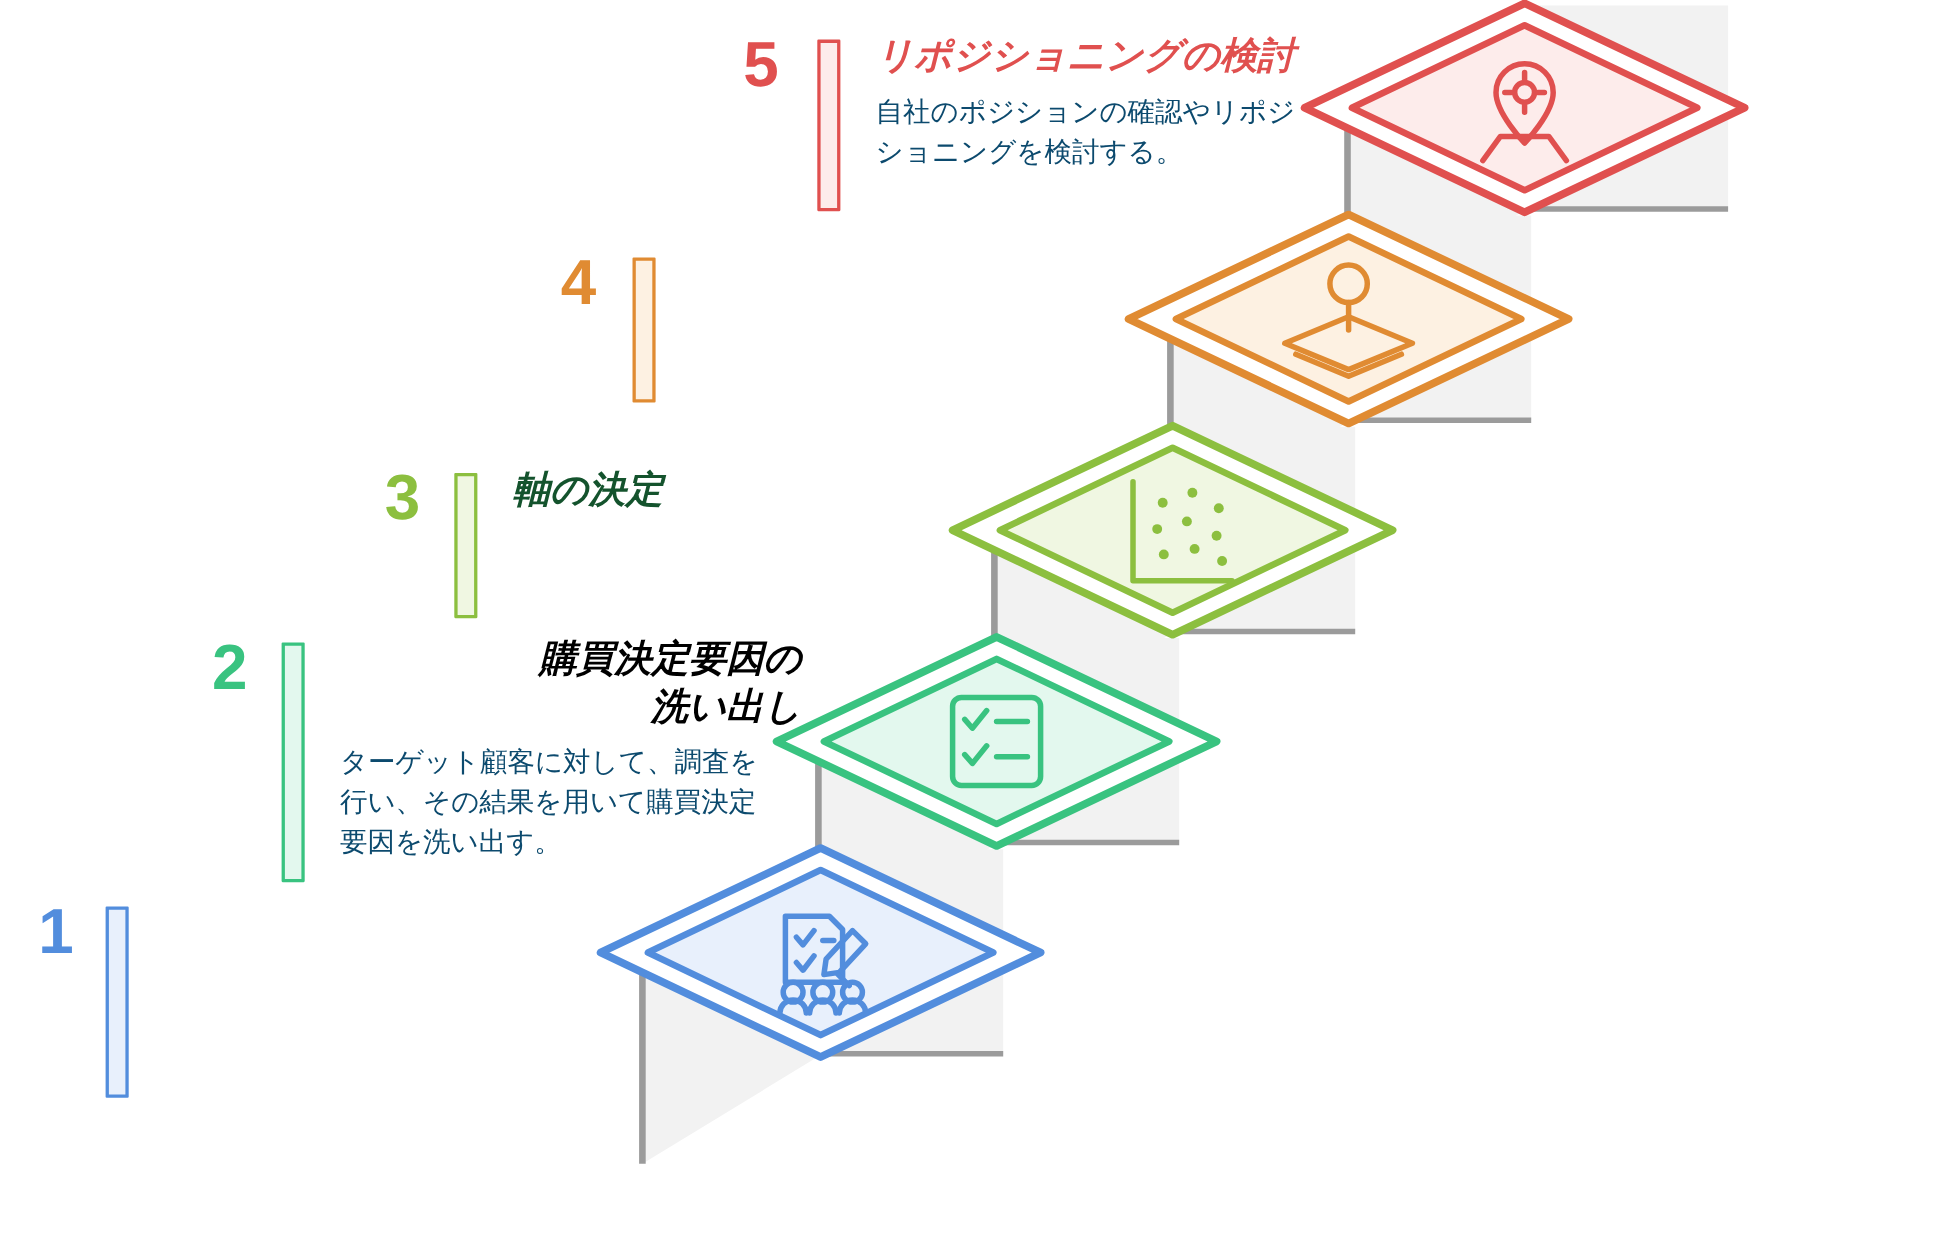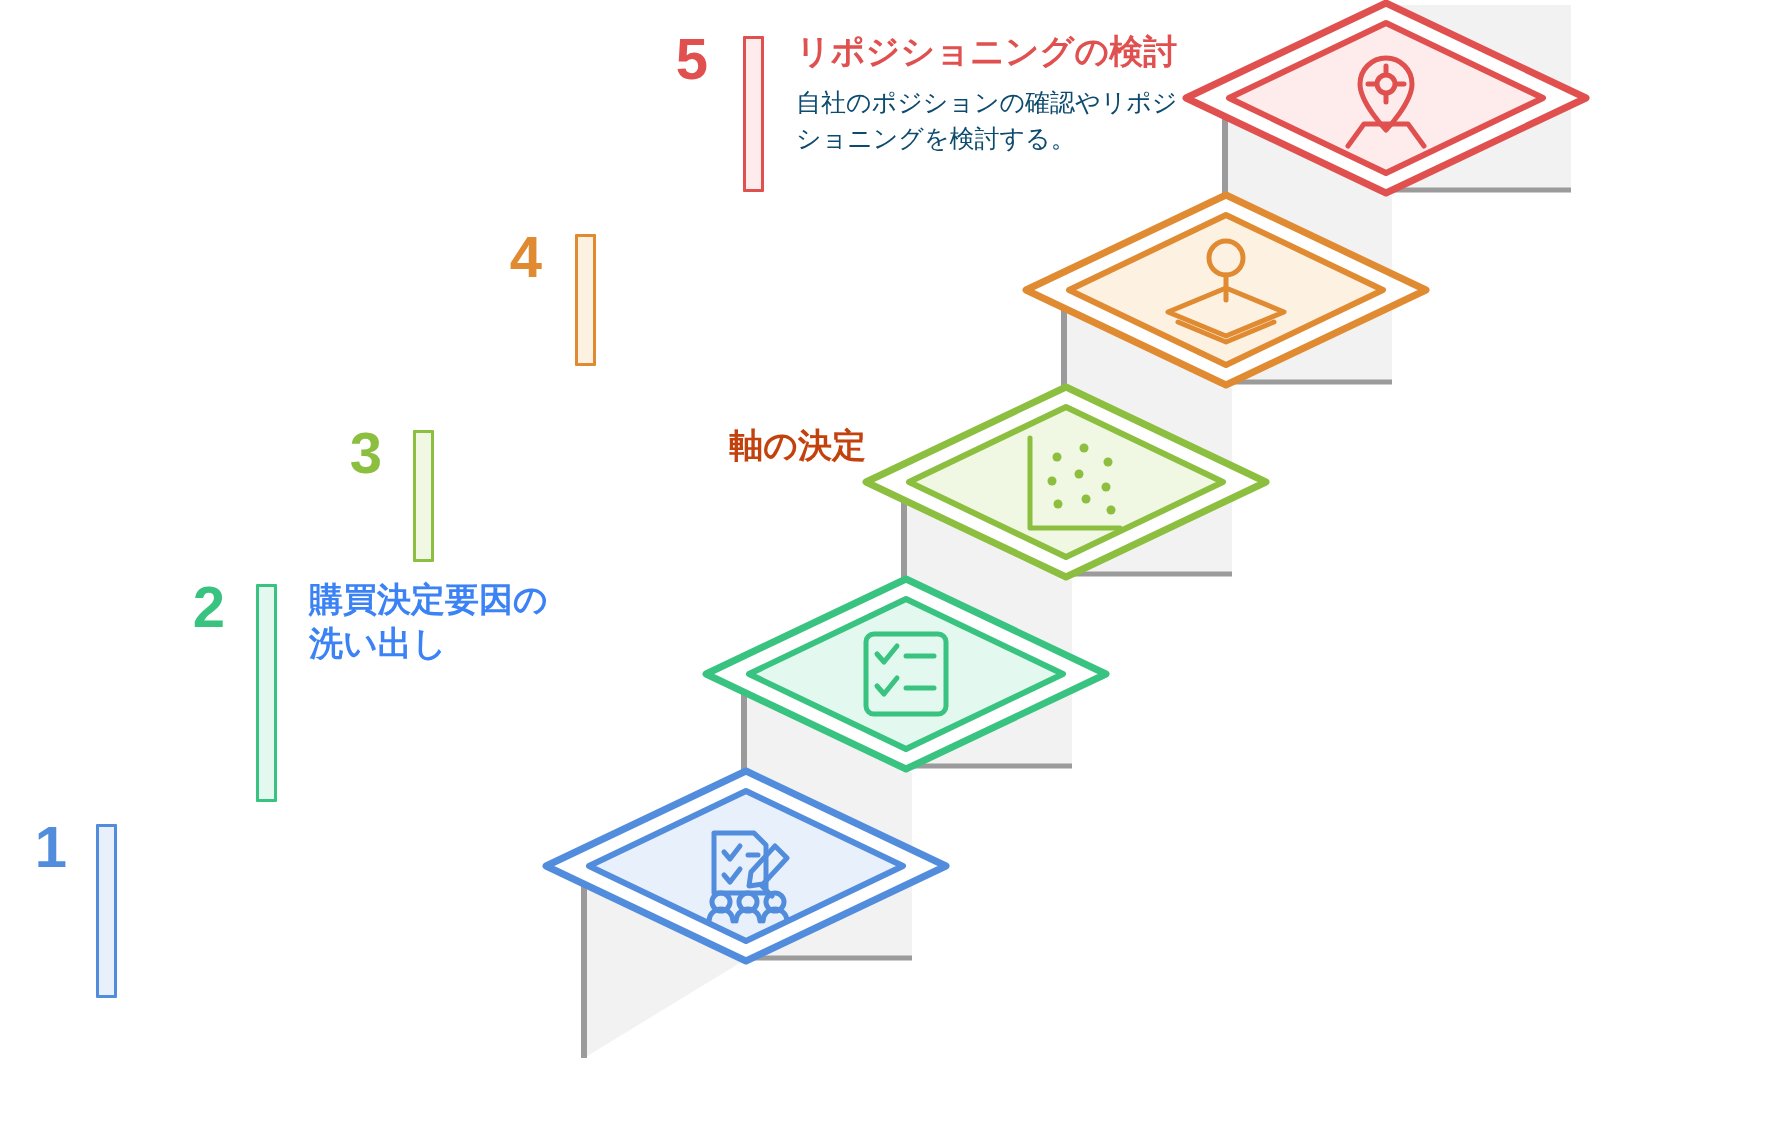--- a/index.html
+++ b/index.html
@@ -26,20 +26,21 @@
     border-radius:1px;
     margin:6px 0 0 0;
   }
   .txtcol{flex:0 0 auto;display:flex;flex-direction:column;}
   .title{
     font-weight:700;
     font-size:34px;
     line-height:1.28;
     margin:0 0 10px 0;
     white-space:pre-line;
+    font-style:italic;
   }
   .desc{
     font-size:25px;
     line-height:1.45;
     color:#0c4a6e;
     white-space:pre-line;
     font-weight:400;
   }
 
   
@@ -52,27 +53,27 @@
   #s4{left:477px;top:228px;}
   #s4 .num{width:64px;margin-right:34px;color:#e08b32;}
   #s4 .bar{height:126px;margin-right:32px;}
   #s4 .txtcol{width:412px;}
   #s4 .title{color:#e08b32;}
 
   #s3{left:317px;top:424px;}
   #s3 .num{width:64px;margin-right:32px;color:#8cbf3f;}
   #s3 .bar{height:126px;margin-right:32px;}
   #s3 .txtcol{width:400px;}
-  #s3 .title{color:#c2410c;text-align:right;}
+  #s3 .title{color:#14532d;}
 
   #s2{left:160px;top:578px;}
   #s2 .num{width:64px;margin-right:32px;color:#39c380;}
   #s2 .bar{height:212px;margin-right:32px;}
   #s2 .txtcol{width:420px;}
-  #s2 .title{color:#3b82f6;}
+  #s2 .title{color:#000000;text-align:right;}
 
   #s1{left:6px;top:818px;}
   #s1 .num{width:60px;margin-right:30px;color:#528ddd;}
   #s1 .bar{height:168px;margin-right:32px;}
   #s1 .txtcol{width:430px;}
   #s1 .title{color:#528ddd;}
 </style>
 </head>
 <body>
 
@@ -218,20 +219,23 @@
       <div class="title">軸の決定</div>
     </div>
   </div>
 
   <div class="step-text" id="s2">
     <div class="num">2</div>
     <div class="bar" style="background:#e3f8ee;border:3px solid #39c380;"></div>
     <div class="txtcol">
       <div class="title">購買決定要因の
 洗い出し</div>
+      <div class="desc">ターゲット顧客に対して、調査を
+行い、その結果を用いて購買決定
+要因を洗い出す。</div>
     </div>
   </div>
 
   <div class="step-text" id="s1">
     <div class="num">1</div>
     <div class="bar" style="background:#e8f0fc;border:3px solid #528ddd;"></div>
   </div>
 
 </div>
 

